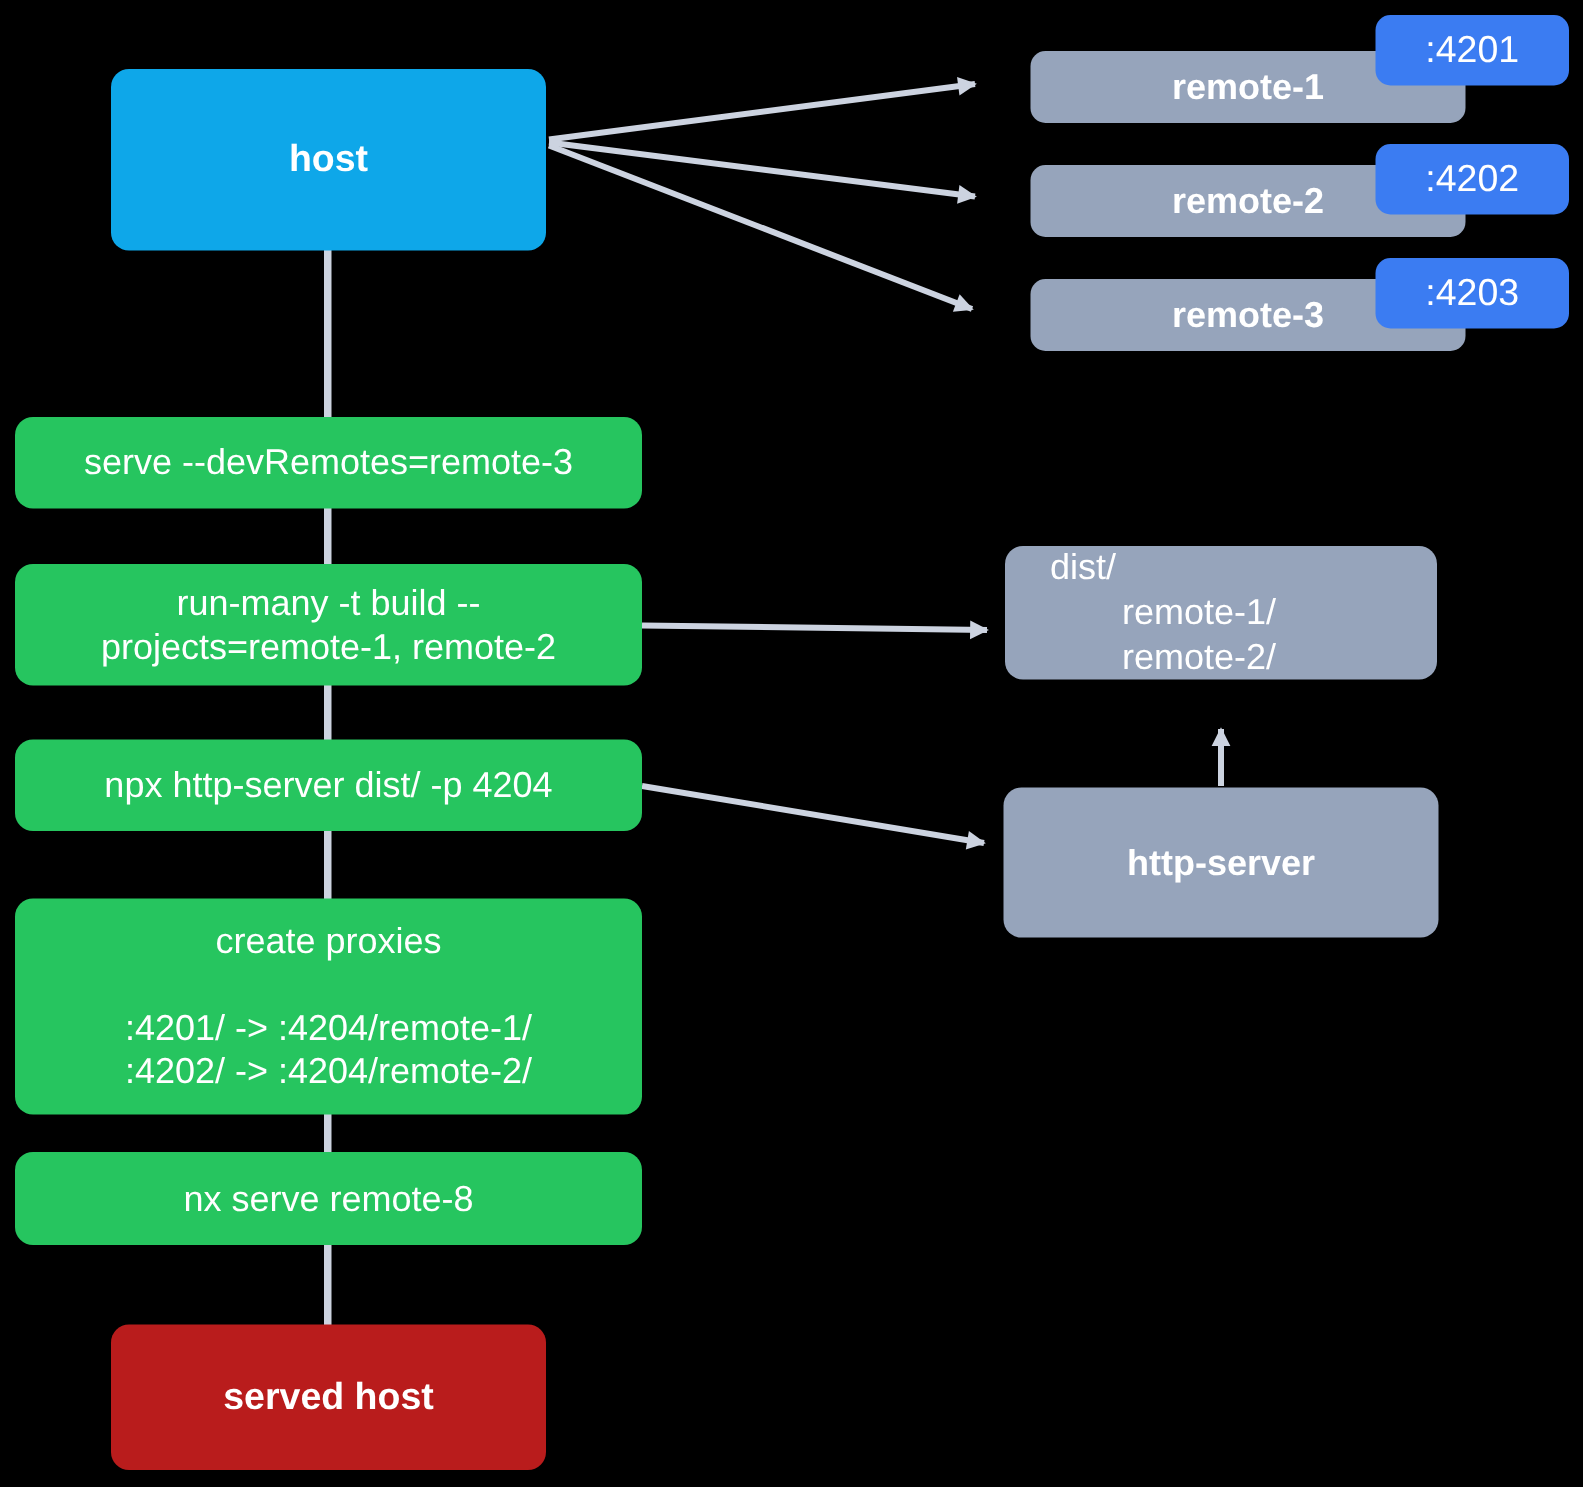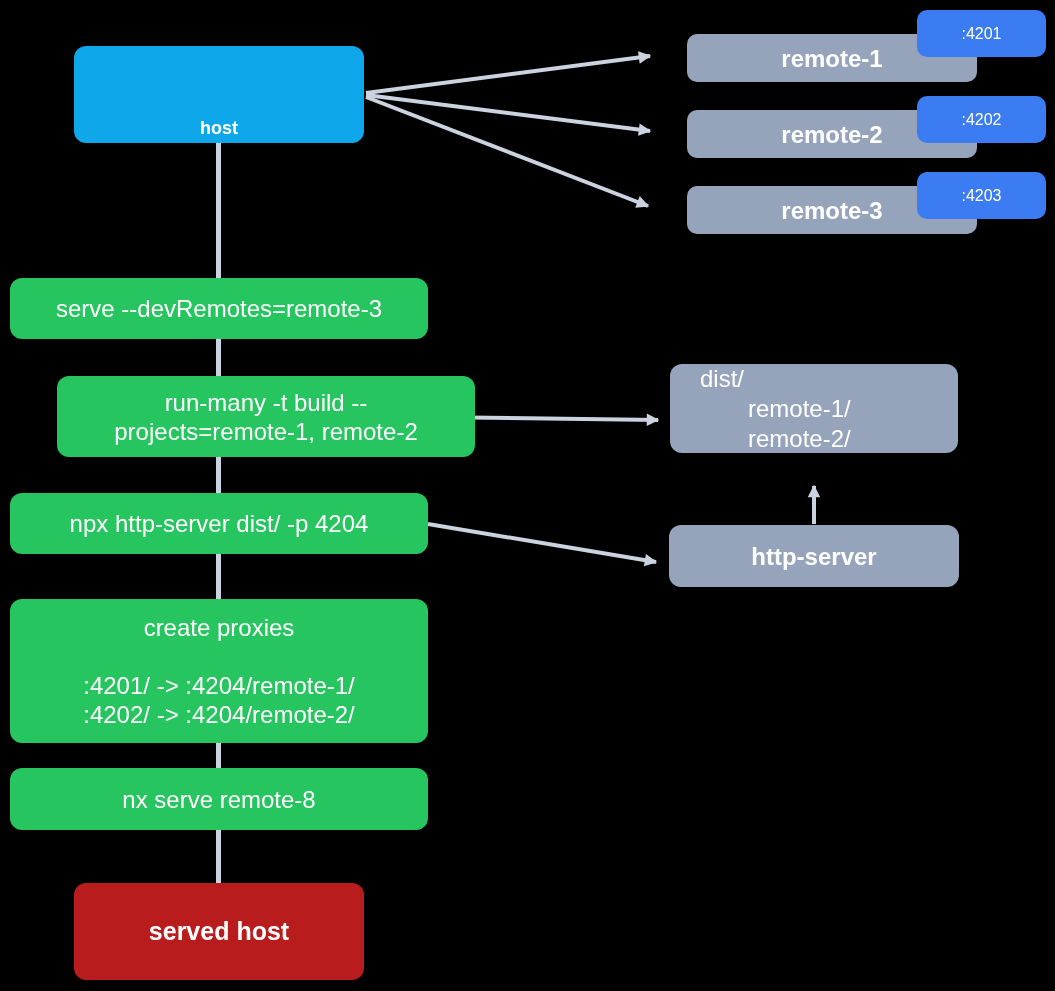--- a/index.html
+++ b/index.html
@@ -31,74 +31,74 @@
     position: absolute;
     z-index: 2;
     display: flex;
     flex-direction: column;
     align-items: center;
     justify-content: center;
     color: #ffffff;
     box-sizing: border-box;
   }
   .host-box {
-    left: 74px; top: 46px; width: 290px; height: 97px;
+    left: 74px; top: 46px; width: 290px; height: 121px;
     background: #0ea7e9; border-radius: 12px;
-    font-size: 18px; font-weight: bold; justify-content: flex-end;
+    font-size: 25px; font-weight: bold;
   }
   .served-host-box {
     left: 74px; top: 883px; width: 290px; height: 97px;
     background: #b91c1c; border-radius: 12px;
     font-size: 25px; font-weight: bold;
   }
   .remote-box {
     left: 687px; width: 290px; height: 48px;
     background: #96a4bb; border-radius: 10px;
     font-size: 24px; font-weight: bold;
   }
   .remote-1 { top: 34px; }
   .remote-2 { top: 110px; justify-content: center; }
   .remote-3 { top: 186px; }
   .port-badge {
     left: 917px; width: 129px; height: 47px;
     background: #3b7cf2; border-radius: 10px;
-    font-size: 16px; font-weight: 400;
+    font-size: 25px; font-weight: 400;
     z-index: 3;
   }
   .badge-1 { top: 10px; }
   .badge-2 { top: 96px; }
   .badge-3 { top: 172px; text-align: center; }
   .step-box {
     left: 10px; width: 418px;
     background: #26c55f; border-radius: 12px;
     font-size: 24px; font-weight: 400;
     text-align: center;
   }
   .step-1 { top: 278px; height: 61px; }
-  .step-2 { top: 376px; height: 81px; margin-left: 47px; }
+  .step-2 { top: 376px; height: 81px; }
   .step-3 { top: 493px; height: 61px; }
   .step-4 { top: 599px; height: 144px; }
   .step-5 { top: 768px; height: 62px; }
   .text-line {
     line-height: 29px;
     min-height: 29px;
     white-space: nowrap;
   }
   .dist-box {
     left: 670px; top: 364px; width: 288px; height: 89px;
     background: #96a4bb; border-radius: 12px;
     font-size: 24px; font-weight: 400;
     align-items: flex-start;
     padding-left: 30px;
     text-align: left;
   }
   .dist-box .text-line { line-height: 30px; min-height: 30px; }
   .dist-box .indent { margin-left: 48px; }
   .http-server-box {
-    left: 669px; top: 525px; width: 290px; height: 62px;
+    left: 669px; top: 525px; width: 290px; height: 100px;
     background: #96a4bb; border-radius: 12px;
     font-size: 24px; font-weight: bold;
   }
 </style>
 </head>
 <body>
 
 <div class="canvas">
 
   <svg class="connectors" width="1055" height="991">

